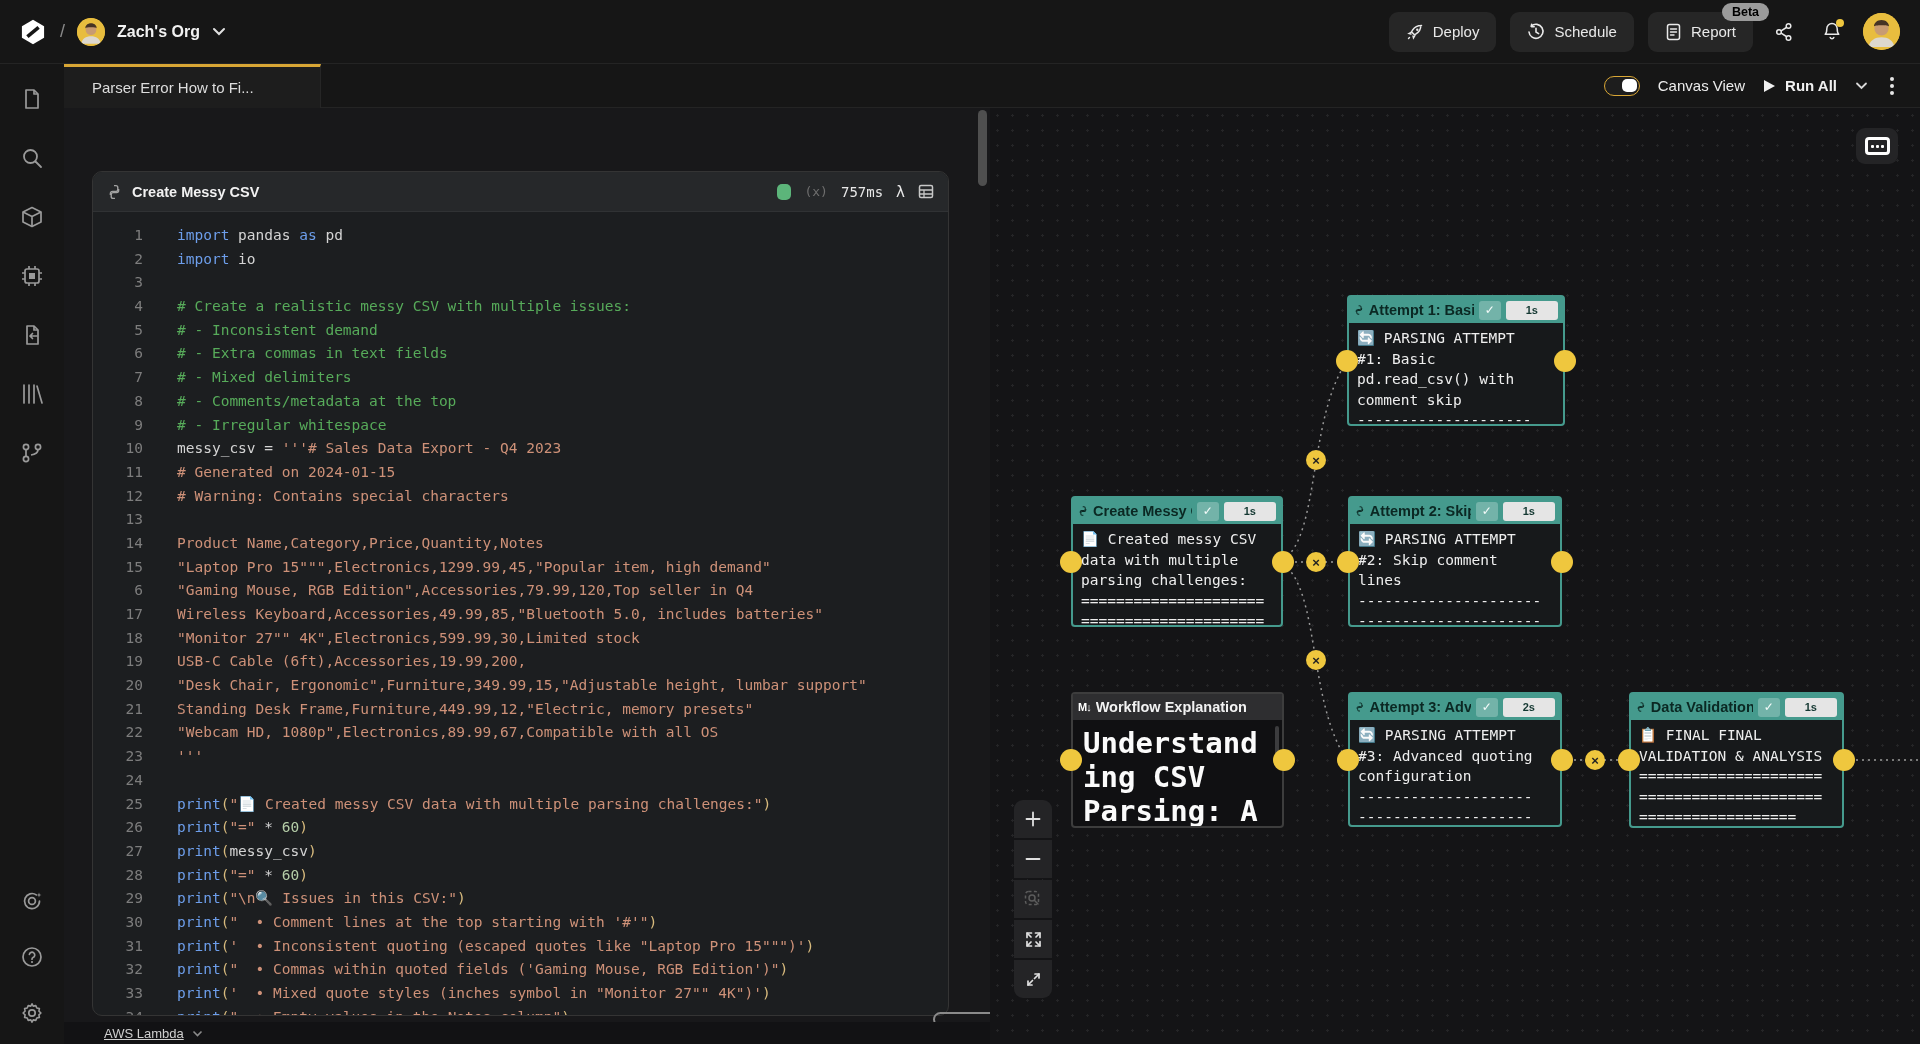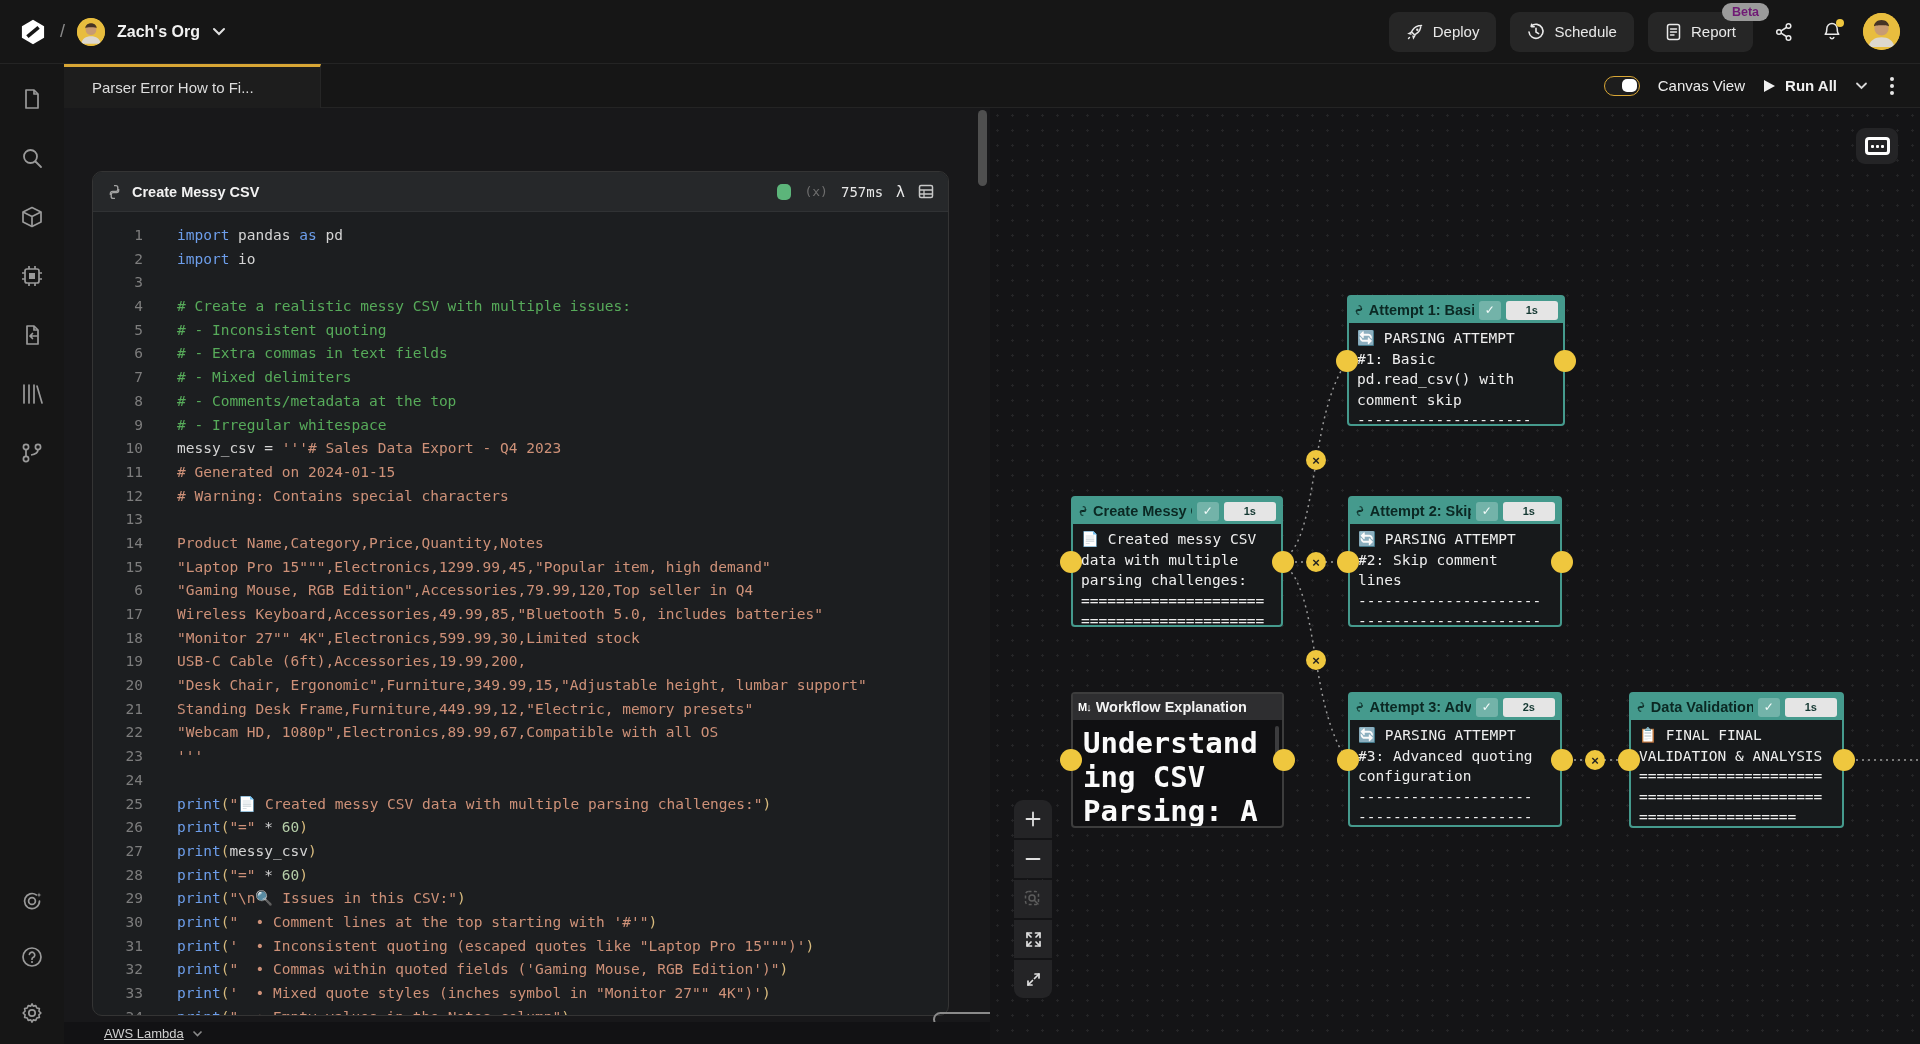--- a/index.html
+++ b/index.html
@@ -10,21 +10,21 @@
   
   .topbar { position:absolute; left:0; top:0; width:1920px; height:64px; background:#161616; border-bottom:1px solid #242424; display:flex; align-items:center; z-index:30; }
   .crumbs { display:flex; align-items:center; gap:12px; padding-left:18px; }
   .logo-box { width:30px; height:30px; display:flex; align-items:center; justify-content:center; }
   .crumb-sep { color:#8a8a8a; font-size:18px; }
   .org-avatar { width:28px; height:28px; border-radius:50%; background:#e8bd3e; overflow:hidden; flex:0 0 auto; }
   .org-name { color:#f2f2f2; font-size:16px; font-weight:bold; }
   .chev { display:inline-flex; }
   .top-right { margin-left:auto; display:flex; align-items:center; gap:14px; padding-right:20px; }
   .tb-btn { position:relative; height:40px; background:#262626; border:none; border-radius:9px; color:#e9e9e9; font-size:15px; font-family:"Liberation Sans",sans-serif; display:flex; align-items:center; gap:9px; padding:0 17px; cursor:pointer; }
-  .beta-pill { position:absolute; top:-9px; right:-16px; background:#9b9b9b; color:#701a75; font-size:12.5px; font-weight:bold; border-radius:10px; padding:2px 10px; }
+  .beta-pill { position:absolute; top:-9px; right:-16px; background:#9b9b9b; color:#000000; font-size:12.5px; font-weight:bold; border-radius:10px; padding:2px 10px; }
   .icon-btn { background:none; border:none; display:flex; align-items:center; justify-content:center; width:34px; height:34px; cursor:pointer; position:relative; }
   .bell-dot { position:absolute; top:4px; right:5px; width:8px; height:8px; border-radius:50%; background:#efc73e; }
   .user-avatar { width:37px; height:37px; border-radius:50%; background:#e8bd3e; overflow:hidden; cursor:pointer; }
 
   
   .band { position:absolute; left:64px; top:64px; width:1856px; height:44px; background:#161616; border-bottom:1px solid #242424; display:flex; align-items:center; z-index:20; }
   .doc-tab { width:257px; height:44px; background:#1d1d1d; border-top:3px solid #d8a635; border-right:1px solid #262626; display:flex; align-items:center; padding-left:28px; color:#dddddd; font-size:15px; cursor:pointer; }
   .band-right { margin-left:auto; display:flex; align-items:center; gap:18px; padding-right:22px; }
   .toggle { width:36px; height:20px; border:1.5px solid #d8a635; border-radius:10px; background:#1d1d1d; position:relative; cursor:pointer; }
   .toggle .knob { position:absolute; right:2px; top:2px; width:15px; height:13px; border-radius:5px; background:#ffffff; }
@@ -295,21 +295,21 @@
               <rect x="1.5" y="1.5" width="13" height="12" rx="1.5" fill="none" stroke="#c8c8c8" stroke-width="1.5"></rect>
               <path d="M1.5 6h13M1.5 10h13M6 6v7.5" stroke="#c8c8c8" stroke-width="1.3"></path>
             </svg>
         </span>
       </div>
       <div class="cb-body">
           <div class="code-row"><span class="ln">1</span><span class="code-text"><span class="tok-kw">import</span><span class="tok-pl"> pandas </span><span class="tok-kw">as</span><span class="tok-pl"> pd</span></span></div>
           <div class="code-row"><span class="ln">2</span><span class="code-text"><span class="tok-kw">import</span><span class="tok-pl"> io</span></span></div>
           <div class="code-row"><span class="ln">3</span><span class="code-text"></span></div>
           <div class="code-row"><span class="ln">4</span><span class="code-text"><span class="tok-cm"># Create a realistic messy CSV with multiple issues:</span></span></div>
-          <div class="code-row"><span class="ln">5</span><span class="code-text"><span class="tok-cm"># - Inconsistent quoting</span></span></div>
+          <div class="code-row"><span class="ln">5</span><span class="code-text"><span class="tok-cm"># - Inconsistent demand</span></span></div>
           <div class="code-row"><span class="ln">6</span><span class="code-text"><span class="tok-cm"># - Extra commas in text fields</span></span></div>
           <div class="code-row"><span class="ln">7</span><span class="code-text"><span class="tok-cm"># - Mixed delimiters</span></span></div>
           <div class="code-row"><span class="ln">8</span><span class="code-text"><span class="tok-cm"># - Comments/metadata at the top</span></span></div>
           <div class="code-row"><span class="ln">9</span><span class="code-text"><span class="tok-cm"># - Irregular whitespace</span></span></div>
           <div class="code-row"><span class="ln">10</span><span class="code-text"><span class="tok-pl">messy_csv = </span><span class="tok-st">'''# Sales Data Export - Q4 2023</span></span></div>
           <div class="code-row"><span class="ln">11</span><span class="code-text"><span class="tok-st"># Generated on 2024-01-15</span></span></div>
           <div class="code-row"><span class="ln">12</span><span class="code-text"><span class="tok-st"># Warning: Contains special characters</span></span></div>
           <div class="code-row"><span class="ln">13</span><span class="code-text"></span></div>
           <div class="code-row"><span class="ln">14</span><span class="code-text"><span class="tok-st">Product Name,Category,Price,Quantity,Notes</span></span></div>
           <div class="code-row"><span class="ln">15</span><span class="code-text"><span class="tok-st">"Laptop Pro 15""",Electronics,1299.99,45,"Popular item, high demand"</span></span></div>

